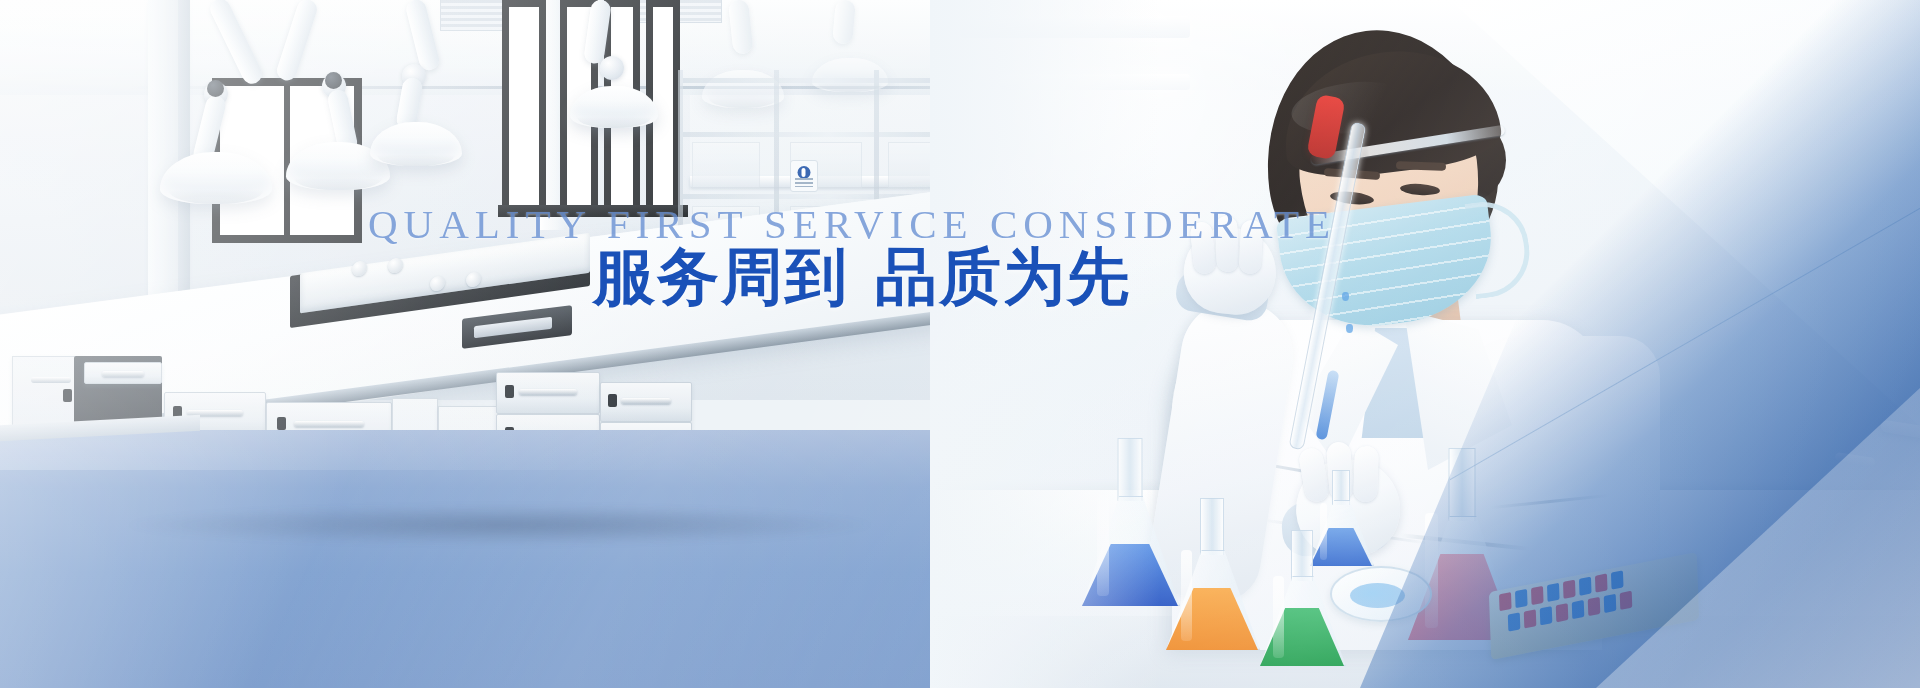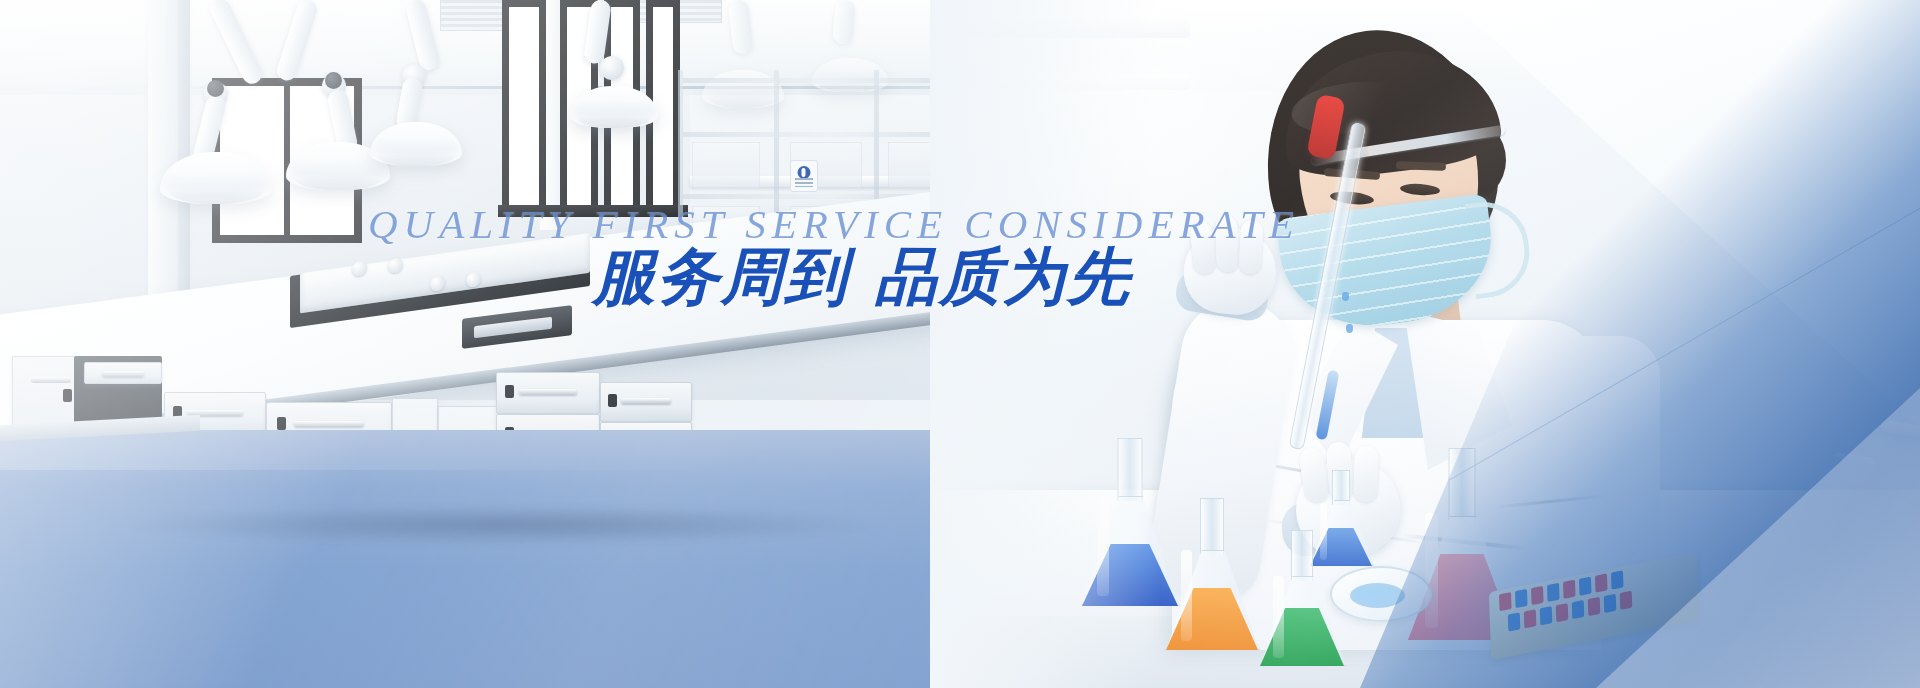--- a/index.html
+++ b/index.html
@@ -5,21 +5,20 @@
 <style>
   html,body{margin:0;padding:0;background:#fff;}
   body{font-family:"Liberation Sans","DejaVu Sans",sans-serif;}
 
   .banner{
     position:relative;
     width:1920px;
     height:688px;
     overflow:hidden;
     background:#eef3f7;
-    font-style:italic;
   }
 
   
   .photo{position:absolute;inset:0;overflow:hidden;}
 
   
   .wall-back{
     position:absolute;left:0;top:0;width:1200px;height:400px;
     background:linear-gradient(180deg,#f4f7fa 0%,#e7edf3 55%,#dfe7ee 100%);
   }

